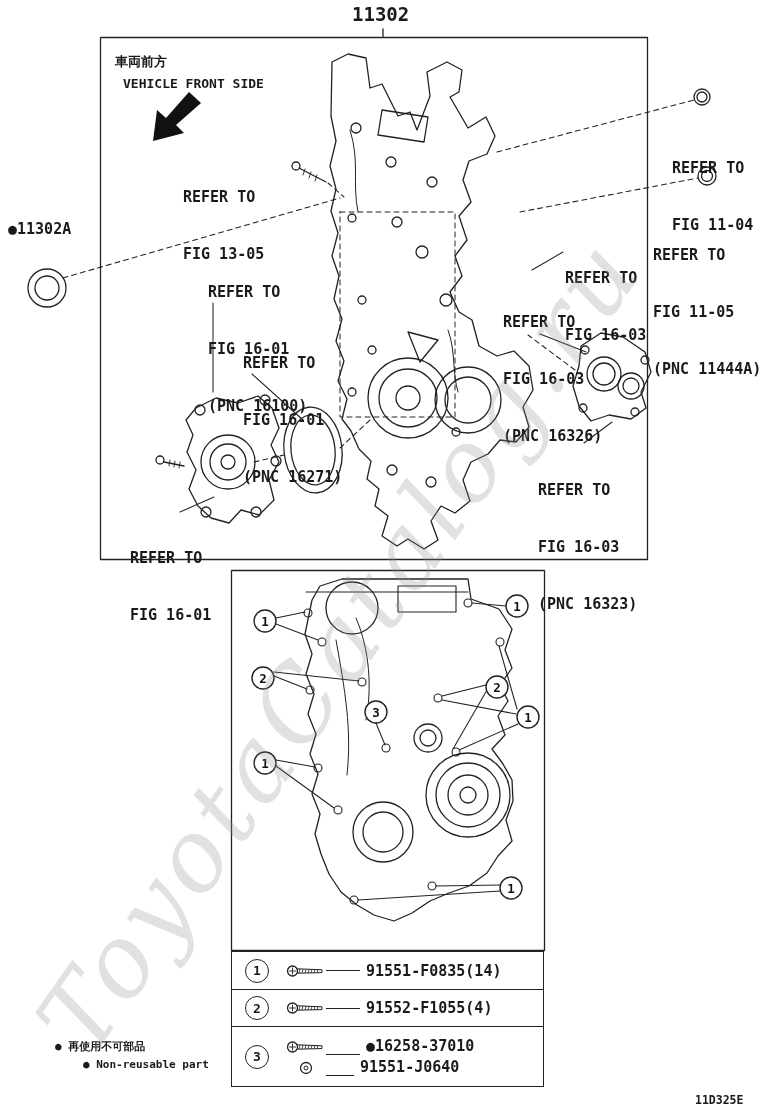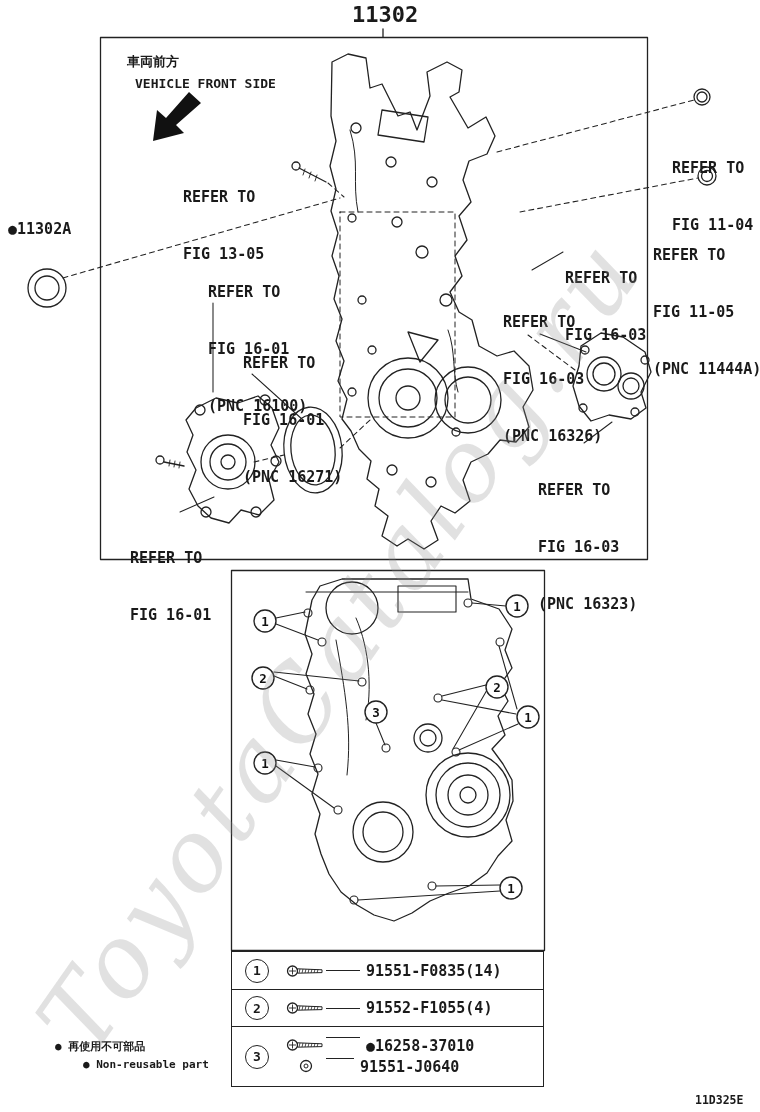--- a/index.html
+++ b/index.html
@@ -3,39 +3,39 @@
 <meta charset="utf-8">
 <style>
   html,body{margin:0;padding:0;background:#fff;}
   body{width:760px;height:1112px;position:relative;overflow:hidden;
        font-family:"DejaVu Sans Mono","Liberation Mono",monospace;color:#1a1a1a;}
   #stage{position:absolute;inset:0;}
   svg.draw{position:absolute;left:0;top:0;z-index:2;}
   .lbl{position:absolute;z-index:10;font-weight:700;font-size:15px;line-height:19px;white-space:pre;}
   .lbl .ln{display:block;}
   .lbl .pnc{font-size:15px;}
-  .title{font-size:22px;}
-  .small13{font-size:13px;margin-left:12px;}
+  .title{font-size:19px;}
+  .small13{font-size:13px;}
   .legend{font-size:11px;font-weight:700;}
   .doccode{font-size:11.5px;font-weight:700;}
   .watermark{position:absolute;left:14px;top:1008px;z-index:40;pointer-events:none;
      transform:rotate(-55deg);transform-origin:0 0;white-space:nowrap;
      font-family:"DejaVu Serif","Liberation Serif",serif;font-style:italic;
      font-size:100px;letter-spacing:6px;color:#8f8f8f;opacity:0.26;}
   
   .parts-table{position:absolute;left:231px;top:951px;width:313px;z-index:10;
      border:1.6px solid #222;background:transparent;box-sizing:border-box;}
   .prow{display:flex;align-items:center;box-sizing:border-box;}
   .prow + .prow{border-top:1.4px solid #222;}
   .pnum{width:50px;display:flex;justify-content:center;align-items:center;flex:0 0 50px;}
   .ccirc{width:22px;height:22px;border:1.5px solid #222;border-radius:50%;
      display:flex;align-items:center;justify-content:center;font-size:13px;font-weight:700;}
   .ppart{display:flex;align-items:center;flex:1;padding-left:4px;}
   .ppart.col{flex-direction:column;align-items:flex-start;justify-content:center;gap:3px;}
-  .subrow{display:flex;align-items:flex-start;}
+  .subrow{display:flex;align-items:flex-end;}
   .conn{display:inline-block;width:34px;border-top:1.4px solid #222;margin-right:6px;}
   .conn.short{width:28px;}
   .ptext{font-size:15px;font-weight:700;white-space:pre;}
   svg text{font-family:"DejaVu Sans Mono","Liberation Mono",monospace;fill:#111;}
 </style>
 </head>
 <body>
 
 <div id="stage">
 

